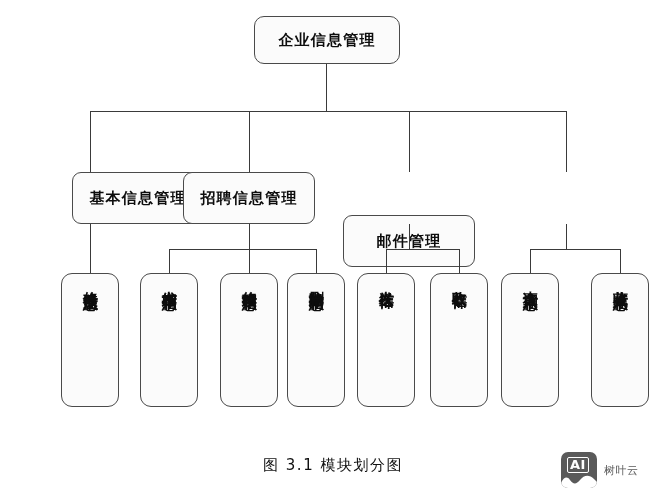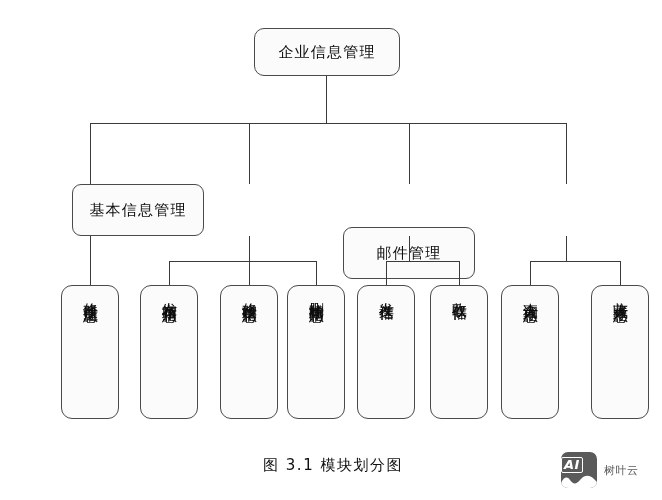--- a/index.html
+++ b/index.html
@@ -12,23 +12,24 @@
     height: 500px;
     position: relative;
     overflow: hidden;
     font-family: "DejaVu Sans", "Liberation Sans", sans-serif;
     color: #111111;
   }
 
   #diagram-canvas {
     position: absolute;
     left: 0;
-    top: 12px;
+    top: 0;
     width: 662px;
     height: 388px;
+    font-weight: bold;
   }
 
   
   .line {
     position: absolute;
     background: #3a3a3a;
   }
   .line.v { width: 1px; }
   .line.h { height: 1px; }
 
@@ -114,31 +115,30 @@
     width: 36px;
     height: 36px;
     border-radius: 7px;
     background: #5a5a5a;
     position: relative;
     overflow: hidden;
     flex: none;
   }
   #watermark-icon .ai-text {
     position: absolute;
-    left: 0;
+    left: 6px;
     top: 5px;
     font-size: 13px;
     font-weight: bold;
     color: #ffffff;
     line-height: 1;
     letter-spacing: 0.5px;
     border: 1.5px solid #ffffff;
     padding: 0px 2px 1px 2px;
     border-radius: 2px;
-    font-style: italic;
   }
   #watermark-icon .mountain {
     position: absolute;
     left: 0;
     bottom: 0;
     width: 36px;
     height: 14px;
   }
   #watermark-text {
     font-size: 11px;
@@ -159,20 +159,23 @@
   <div class="line v" style="left:326px; top:64px; height:47px;"></div>
   <div class="line h" style="left:90px; top:111px; width:476px;"></div>
 
   <div class="line v" style="left:90px; top:111px; height:61px;"></div>
   <div class="line v" style="left:249px; top:111px; height:61px;"></div>
   <div class="line v" style="left:409px; top:111px; height:61px;"></div>
   <div class="line v" style="left:566px; top:111px; height:61px;"></div>
 
   <div class="node level2 l2-0">
     <span class="node-label">基本信息管理</span>
+  </div>
+  <div class="node level2 l2-1">
+    <span class="node-label">招聘信息管理</span>
   </div>
   <div class="node level2 l2-2">
     <span class="node-label">邮件管理</span>
   </div>
 
   <div class="line v" style="left:90px; top:224px; height:49px;"></div>
 
   <div class="line v" style="left:249px; top:224px; height:25px;"></div>
   <div class="line h" style="left:169px; top:249px; width:148px;"></div>
   <div class="line v" style="left:169px; top:249px; height:24px;"></div>

